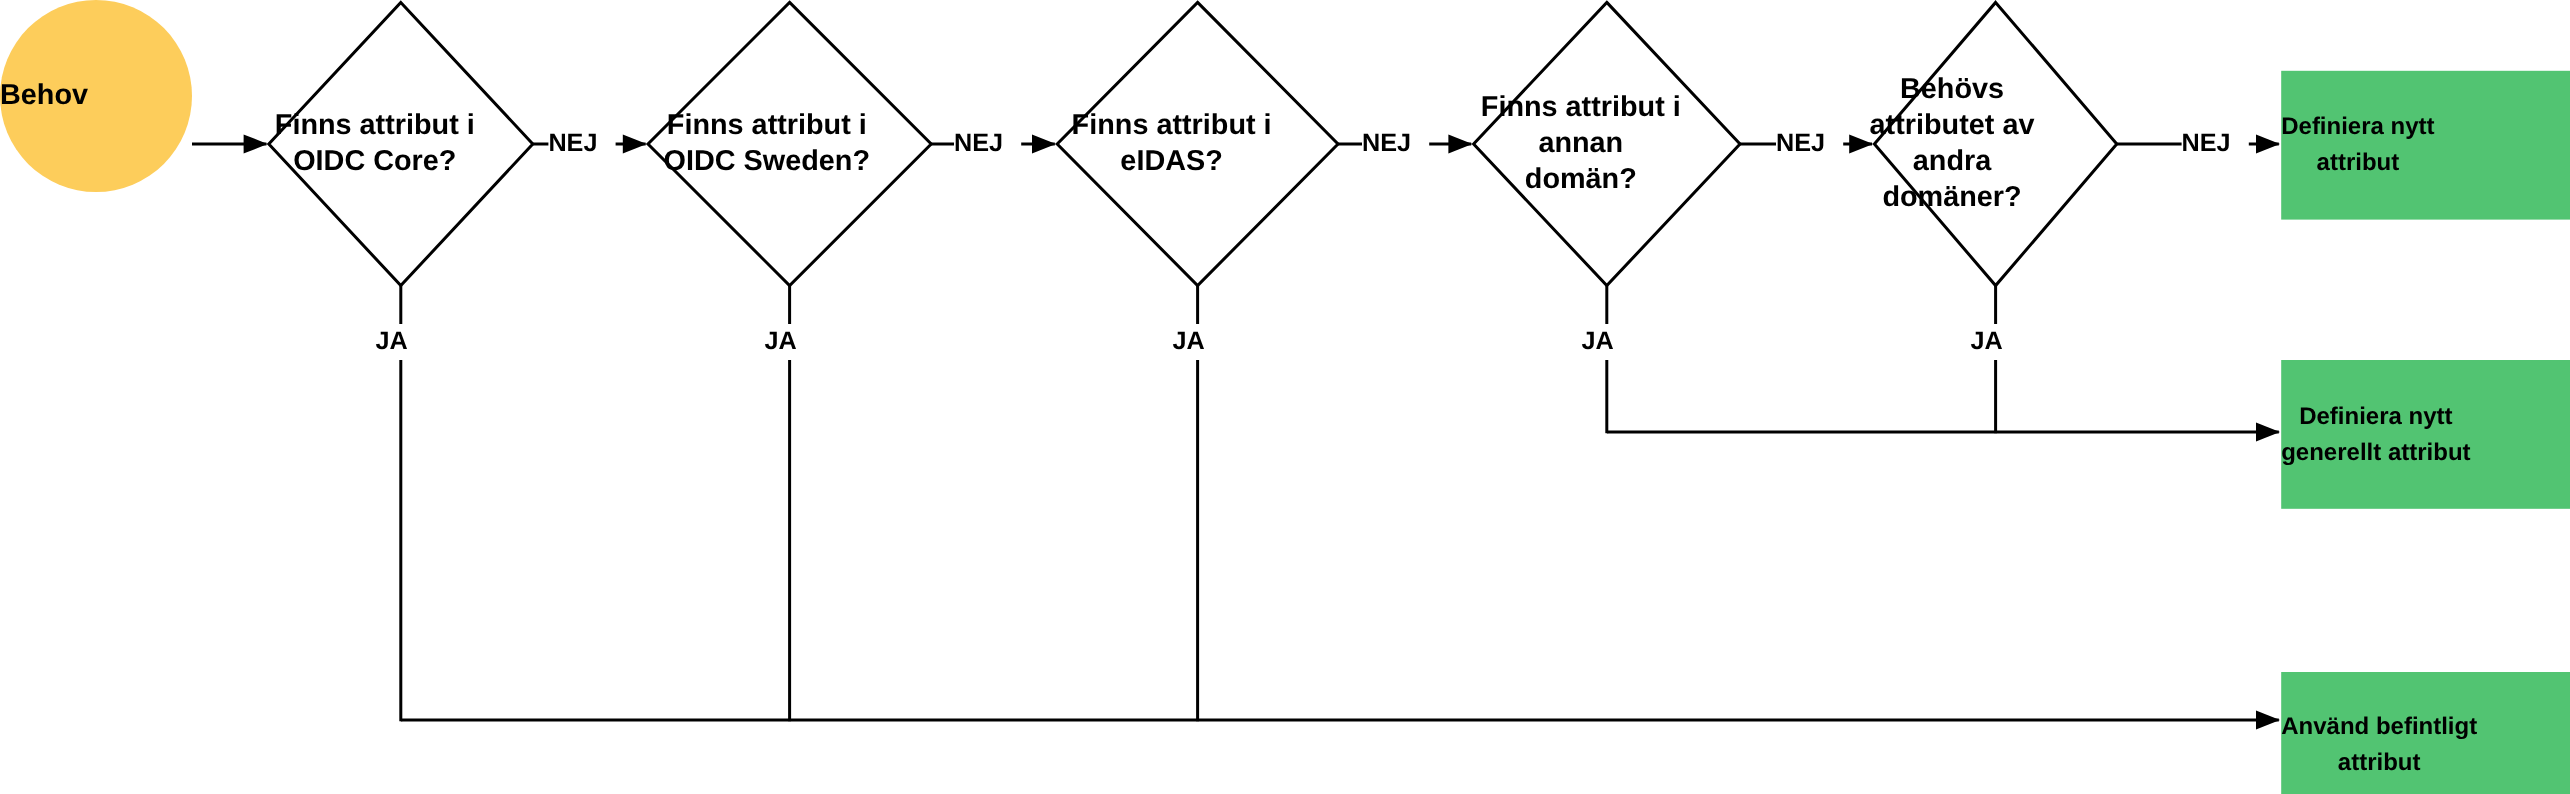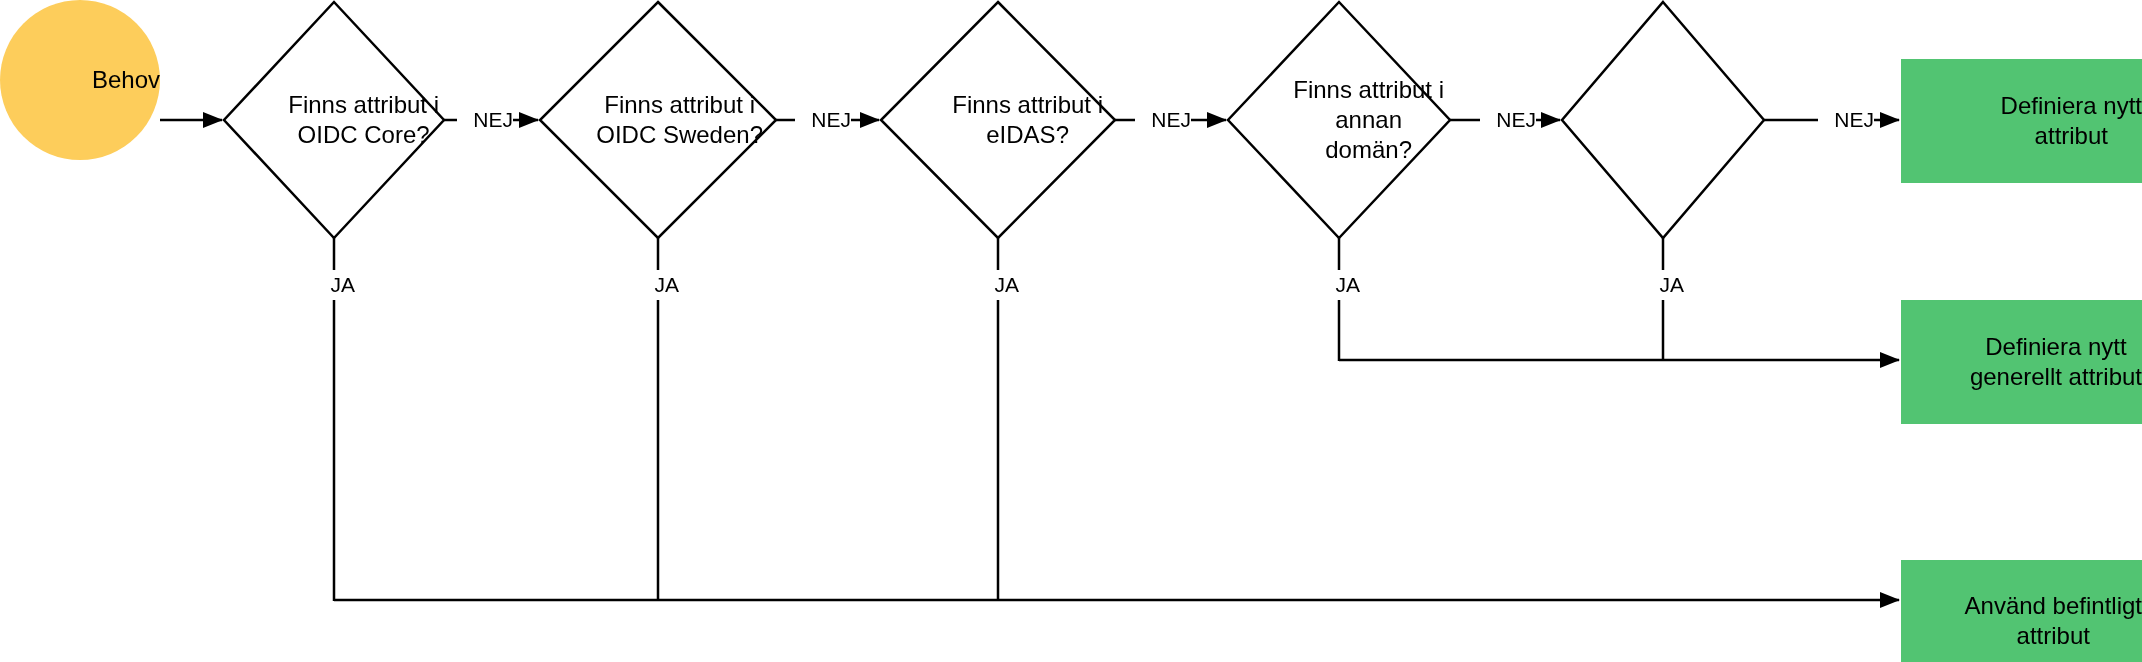--- a/index.html
+++ b/index.html
@@ -10,23 +10,24 @@
     background: #ffffff;
     font-family: "Liberation Sans", sans-serif;
     color: #000000;
     overflow: hidden;
   }
   .canvas svg { position: absolute; left: 0; top: 0; }
   .overlay {
     position: absolute;
     display: flex;
     align-items: center;
-    justify-content: flex-end;
+    justify-content: flex-start;
     text-align: center;
     white-space: pre-line;
+    font-weight: bold;
   }
   .start-node {
     left: 0; top: 40; width: 160px; height: 160px;
     border-radius: 50%;
     background: #FDCD5B;
     font-size: 24px; line-height: 30px;
   }
   .decision-label { font-size: 24px; line-height: 30px; pointer-events: none; }
   .dl-1 { left: 229px; top: 30px; width: 210px; height: 180px; }
   .dl-2 { left: 553px; top: 30px; width: 210px; height: 180px; }
@@ -45,21 +46,21 @@
   .nej-5 { left: 1818px; }
   .ja { width: 42px; height: 30px; top: 270px; }
   .ja-1 { left: 313px; }
   .ja-2 { left: 637px; }
   .ja-3 { left: 977px; }
   .ja-4 { left: 1318px; }
   .ja-5 { left: 1642px; }
   .outcome {
     left: 1901px; width: 241px;
     background: #52C472;
-    font-size: 24px; line-height: 30px;
+    font-size: 20px; line-height: 30px;
   }
   .outcome-1 { top: 59px;  height: 124px; }
   .outcome-2 { top: 300px; height: 124px; }
   .outcome-3 { top: 560px; height: 122px; }
 </style>
 </head>
 <body>
 
 <div class="canvas">
 
@@ -99,20 +100,24 @@
 
   <div class="overlay decision-label dl-1">Finns attribut i
 OIDC Core?</div>
   <div class="overlay decision-label dl-2">Finns attribut i
 OIDC Sweden?</div>
   <div class="overlay decision-label dl-3">Finns attribut i
 eIDAS?</div>
   <div class="overlay decision-label dl-4">Finns attribut i
 annan
 domän?</div>
+  <div class="overlay decision-label dl-5">Behövs
+attributet av
+andra
+domäner?</div>
 
   <div class="overlay edge-label nej nej-1">NEJ</div>
   <div class="overlay edge-label nej nej-2">NEJ</div>
   <div class="overlay edge-label nej nej-3">NEJ</div>
   <div class="overlay edge-label nej nej-4">NEJ</div>
   <div class="overlay edge-label nej nej-5">NEJ</div>
 
   <div class="overlay edge-label ja ja-1">JA</div>
   <div class="overlay edge-label ja ja-2">JA</div>
   <div class="overlay edge-label ja ja-3">JA</div>

